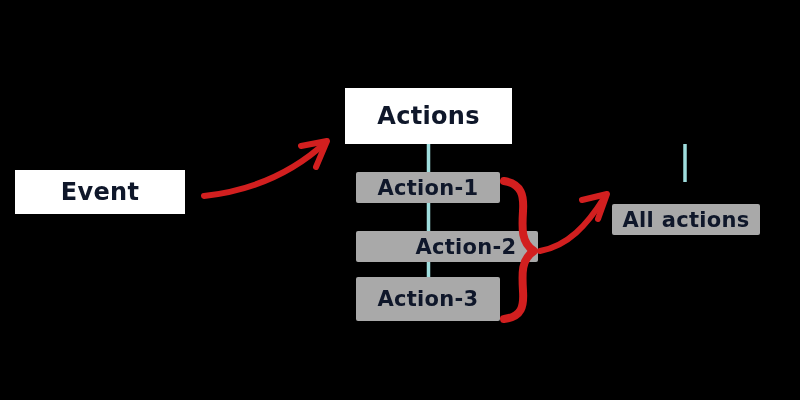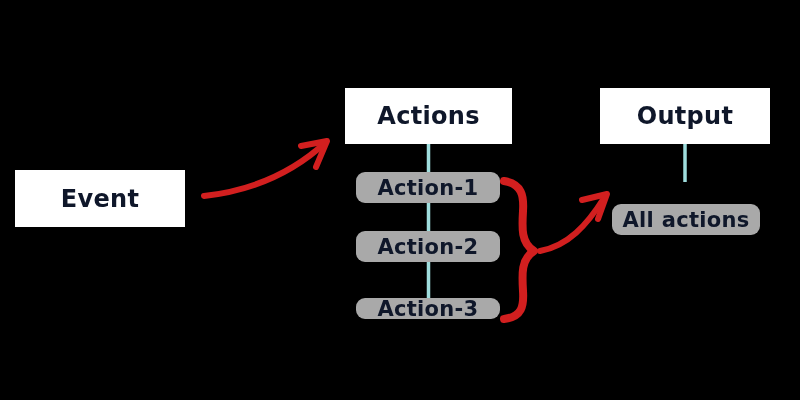--- a/index.html
+++ b/index.html
@@ -33,46 +33,45 @@
     color: #0f172a;
     z-index: 1;
     letter-spacing: 0.3px;
   }
   .white-box {
     background: #ffffff;
     font-size: 24px;
   }
   .pill {
     background: #a9a9a9;
-    border-radius: 9px;
+    border-radius: 2px;
     font-size: 21px;
   }
-  .node-event   { left: 15px;  top: 170px; width: 170px; height: 57px; }
+  .node-event   { left: 15px;  top: 170px; width: 170px; height: 44px; }
   .node-actions { left: 345px; top: 88px;  width: 167px; height: 56px; }
   .node-output  { left: 600px; top: 88px;  width: 170px; height: 56px; }
   .node-action1 { left: 356px; top: 172px; width: 144px; height: 31px; }
-  .node-action2 { left: 356px; top: 231px; width: 144px; height: 31px; }
-  .node-action3 { left: 356px; top: 298px; width: 144px; height: 21px; }
+  .node-action2 { left: 356px; top: 231px; width: 144px; height: 31px; padding-left: 38px; }
+  .node-action3 { left: 356px; top: 277px; width: 144px; height: 44px; }
   .node-all     { left: 612px; top: 172px; width: 148px; height: 31px; margin-top: 32px; }
 </style>
 </head>
 <body>
 
 <div class="canvas">
 
   <svg class="layer behind" viewBox="0 0 800 400">
     <line x1="428.5" y1="144" x2="428.5" y2="302" stroke-width="3.5" stroke="#9fdede"></line>
     <line x1="685" y1="144" x2="685" y2="182" stroke-width="3.5" stroke="#9fdede"></line>
   </svg>
 
   <div class="box white-box node-event">Event</div>
 
   <div class="box white-box node-actions">Actions</div>
 
-  <div class="box white-box node-output">Output</div>
 
   <div class="box pill node-action1">Action-1</div>
 
   <div class="box pill node-action2">Action-2</div>
 
   <div class="box pill node-action3">Action-3</div>
 
   <div class="box pill node-all">All actions</div>
 
   <svg class="layer front" viewBox="0 0 800 400">

